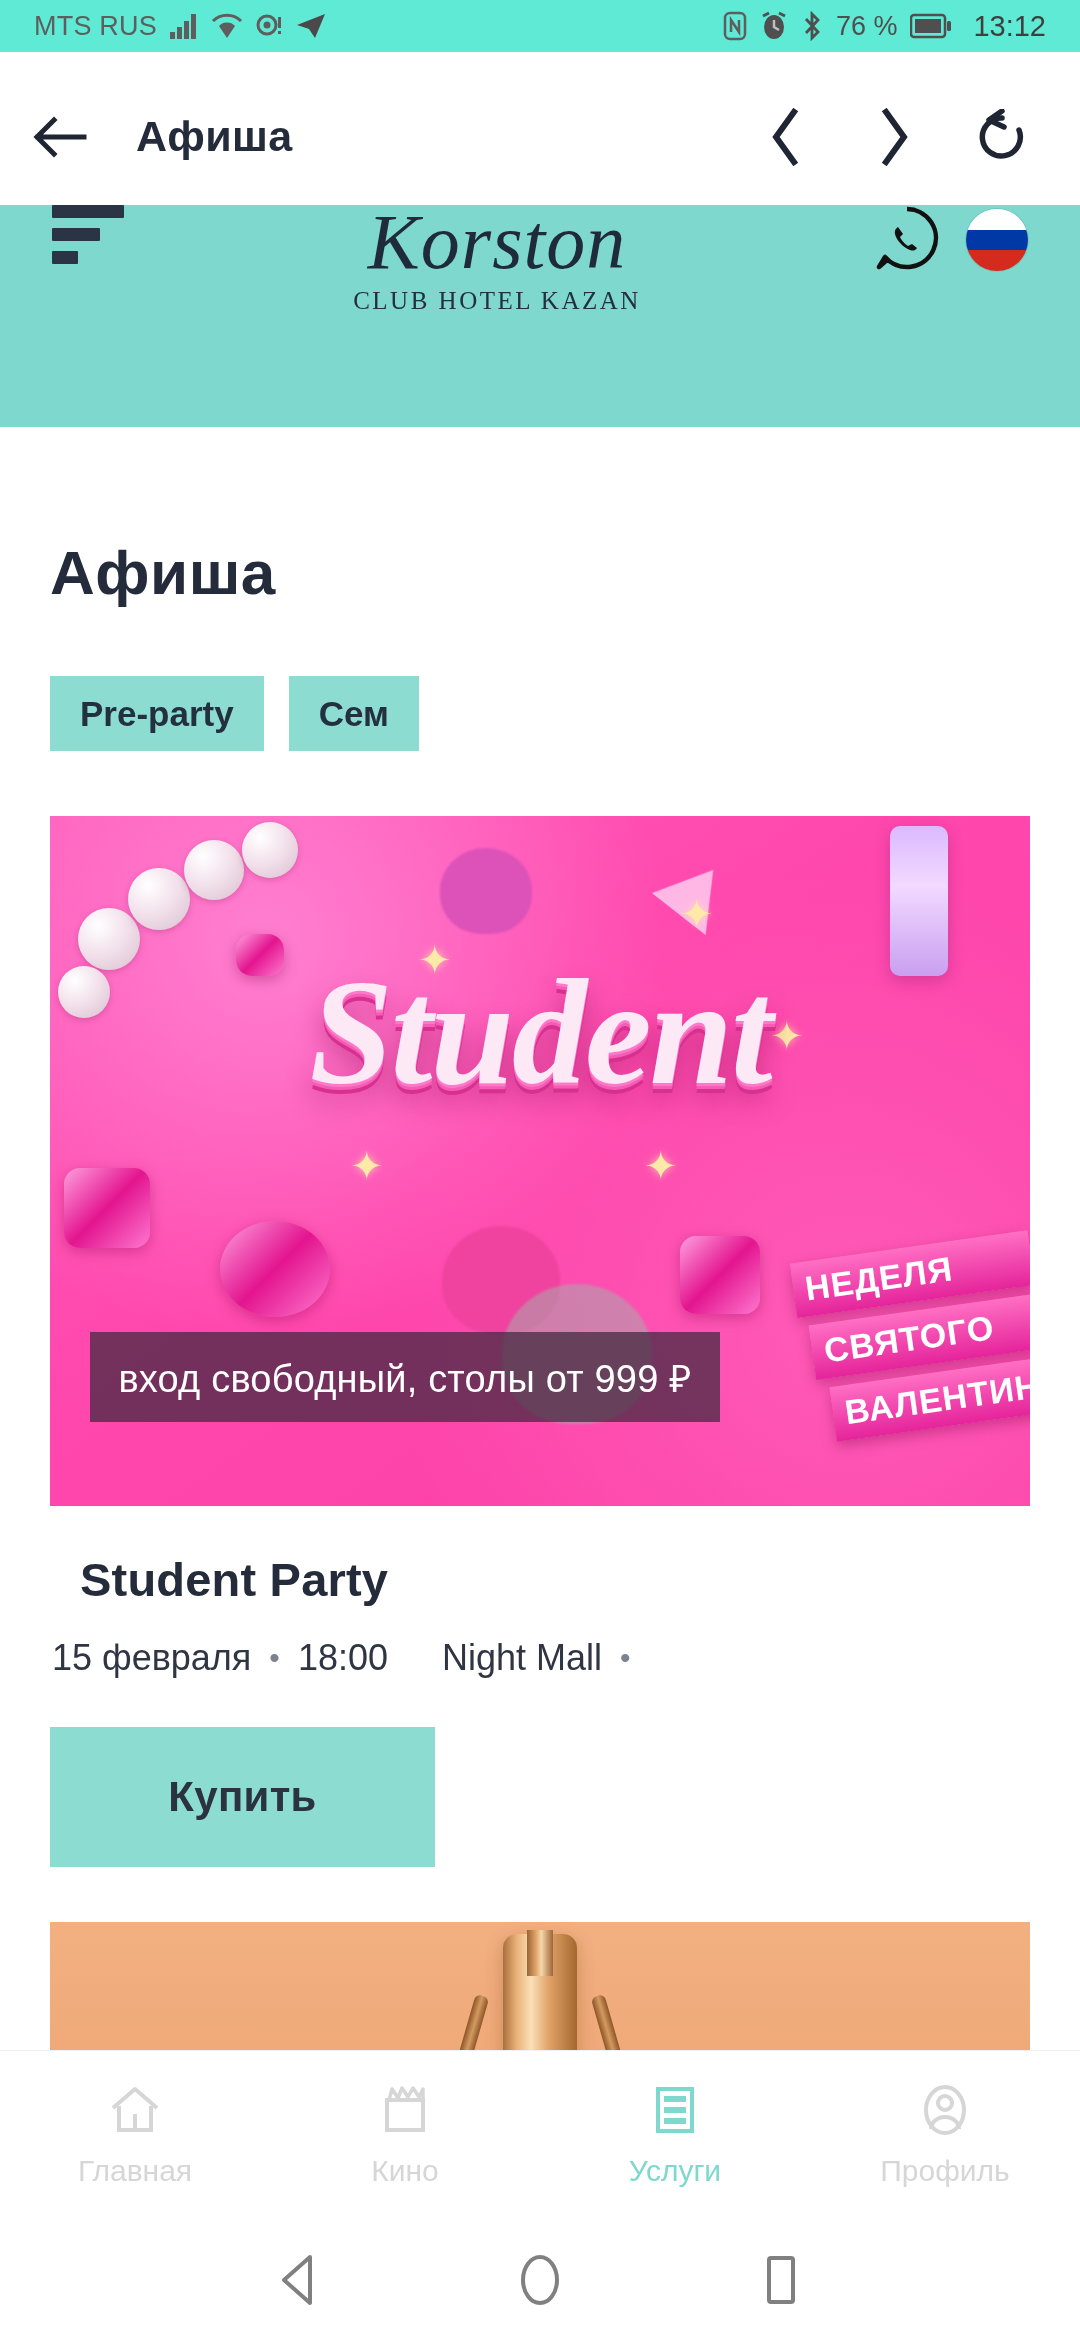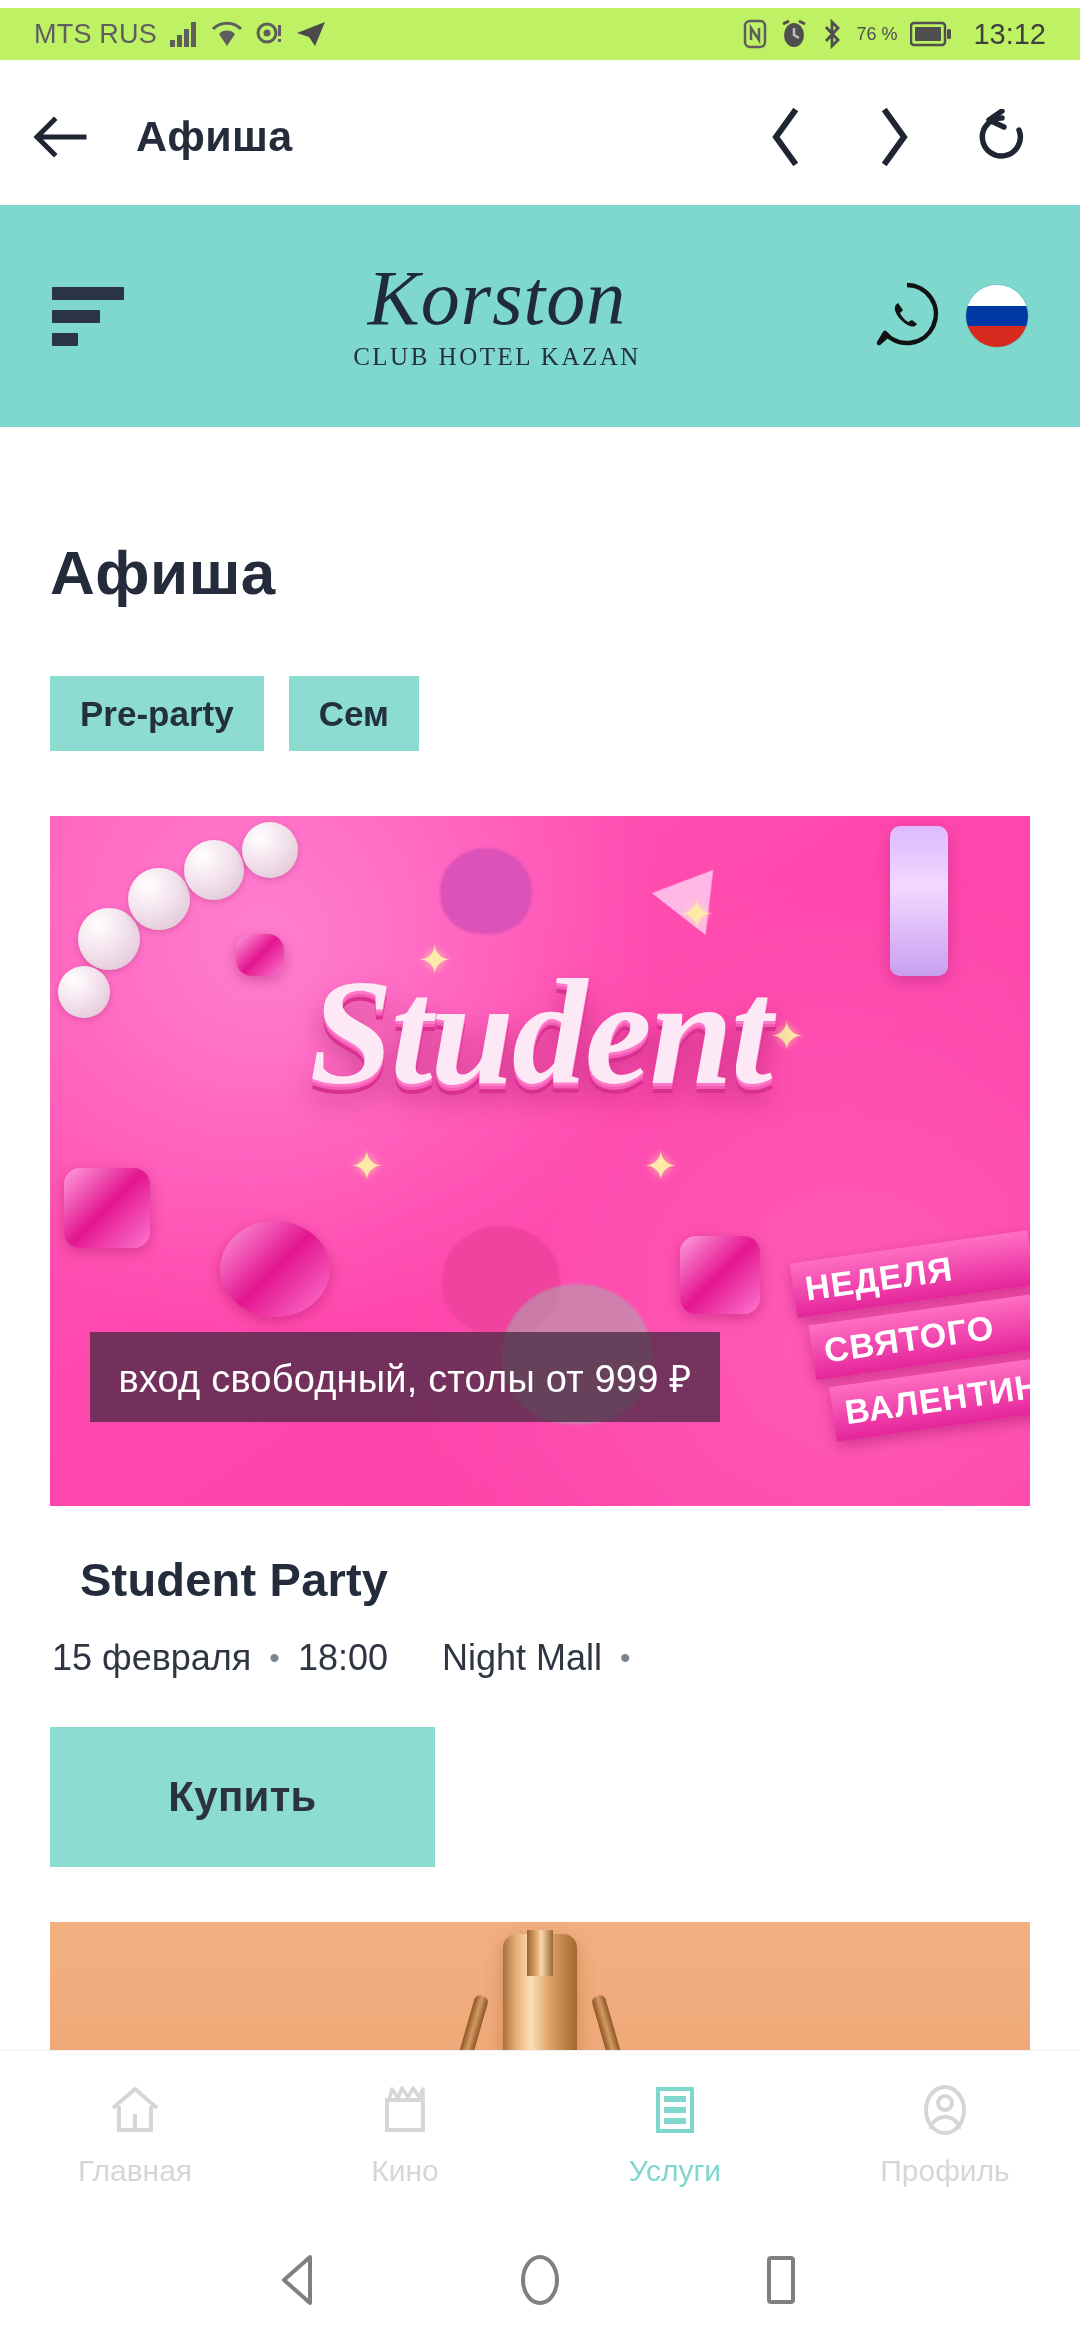--- a/index.html
+++ b/index.html
@@ -6,48 +6,48 @@
   html, body {
     width: 1080px; height: 2340px;
     font-family: "Liberation Sans", sans-serif;
     background: #ffffff;
     overflow: hidden;
   }
   .phone { position: relative; width: 1080px; height: 2340px; background:#fff; }
 
   
   .statusbar {
-    position:absolute; top:8px; left:0; width:1080px; height:52px;
-    background:#bef264; display:flex; align-items:center;
+    position:absolute; top:0; left:0; width:1080px; height:52px;
+    background:#5eead4; display:flex; align-items:center;
     padding: 0 34px; color:#5a5a5a;
   }
   .sb-left { display:flex; align-items:center; gap:12px; flex:1; }
   .sb-carrier { font-size:27px; color:#5e5e5e; letter-spacing:.2px; }
   .sb-right { display:flex; align-items:center; gap:13px; }
-  .sb-batt-txt { font-size:18px; color:#4f4f4f; }
+  .sb-batt-txt { font-size:27px; color:#4f4f4f; }
   .sb-clock { font-size:29px; color:#3f3f3f; margin-left:8px; }
   .ico { display:block; }
 
   
   .toolbar {
     position:absolute; top:68px; left:0; width:1080px; height:137px;
     background:#ffffff; display:flex; align-items:center;
   }
   .tb-back { width:120px; display:flex; justify-content:center; align-items:center; }
   .tb-title {
     font-size:43px; font-weight:700; color:#242b3b; letter-spacing:.3px;
     margin-left:16px; flex:1;
   }
   .tb-actions { display:flex; align-items:center; gap:0; padding-right:24px; }
   .tb-btn { width:108px; height:108px; display:flex; align-items:center; justify-content:center; }
 
   
   .site-header {
     position:absolute; top:205px; left:0; width:1080px; height:222px;
-    background:#7ed8ce; display:flex; align-items:center;
+    background:#7ed8ce; display:flex; align-items:flex-start;
   }
   .hamburger { width:150px; display:flex; flex-direction:column; gap:10px; padding-left:52px; }
   .hamburger i { display:block; height:13px; background:#2b3445; border-radius:1px; }
   .hamburger i:nth-child(1){ width:72px; }
   .hamburger i:nth-child(2){ width:48px; }
   .hamburger i:nth-child(3){ width:26px; }
   .brand { flex:1; display:flex; flex-direction:column; align-items:center; justify-content:center; margin-left:-30px;}
   .brand-name {
     font-family:"Liberation Serif", serif; font-style:italic;
     font-size:78px; color:#1f2a3a; line-height:.95; letter-spacing:1px;

